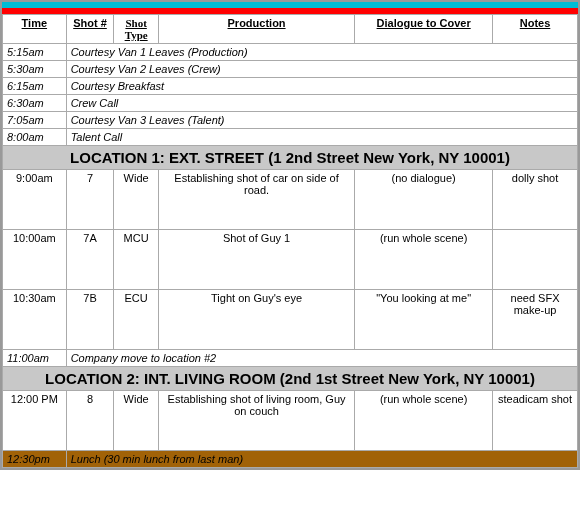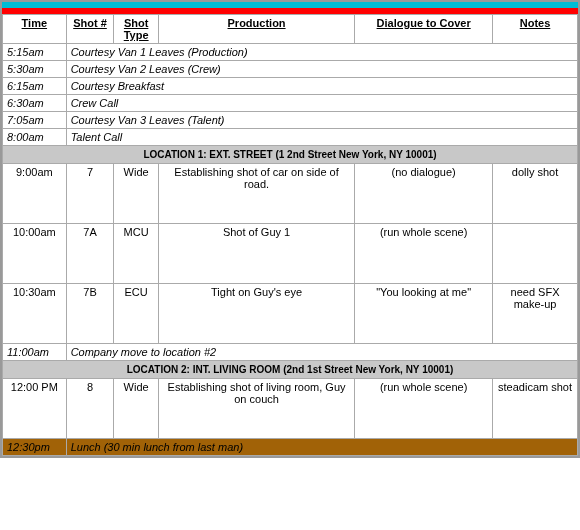--- a/index.html
+++ b/index.html
@@ -50,21 +50,21 @@
     .col-shot { width: 45px; }
     .col-type { width: 42px; }
     .col-desc { width: 185px; }
     .col-dialogue { width: 130px; }
     .col-notes { width: 80px; }
 
     .location-row td {
       background: #c8c8c8;
       text-align: center;
       font-weight: bold;
-      font-size: 10px;
+      font-size: 15px;
       padding: 3px 4px;
     }
     .call-row td {
       font-style: italic;
       font-weight: normal;
       background: #fff;
     }
     .scene-row td {
       background: #fff;
       vertical-align: top;
@@ -75,20 +75,21 @@
     }
     .bold-italic { font-style: italic; font-weight: bold; }
     .lunch-row td {
       font-style: italic;
       font-weight: normal;
       background: #a16207;
       padding: 2px 4px;
     }
     .shot-type-header {
       text-align: center;
+      font-family: Liberation Serif, serif;
     }
   </style>
 </head>
 <body>
 
 <div class="outer">
   <div class="title-bar">
     <div></div>
     <div></div>
   </div>

